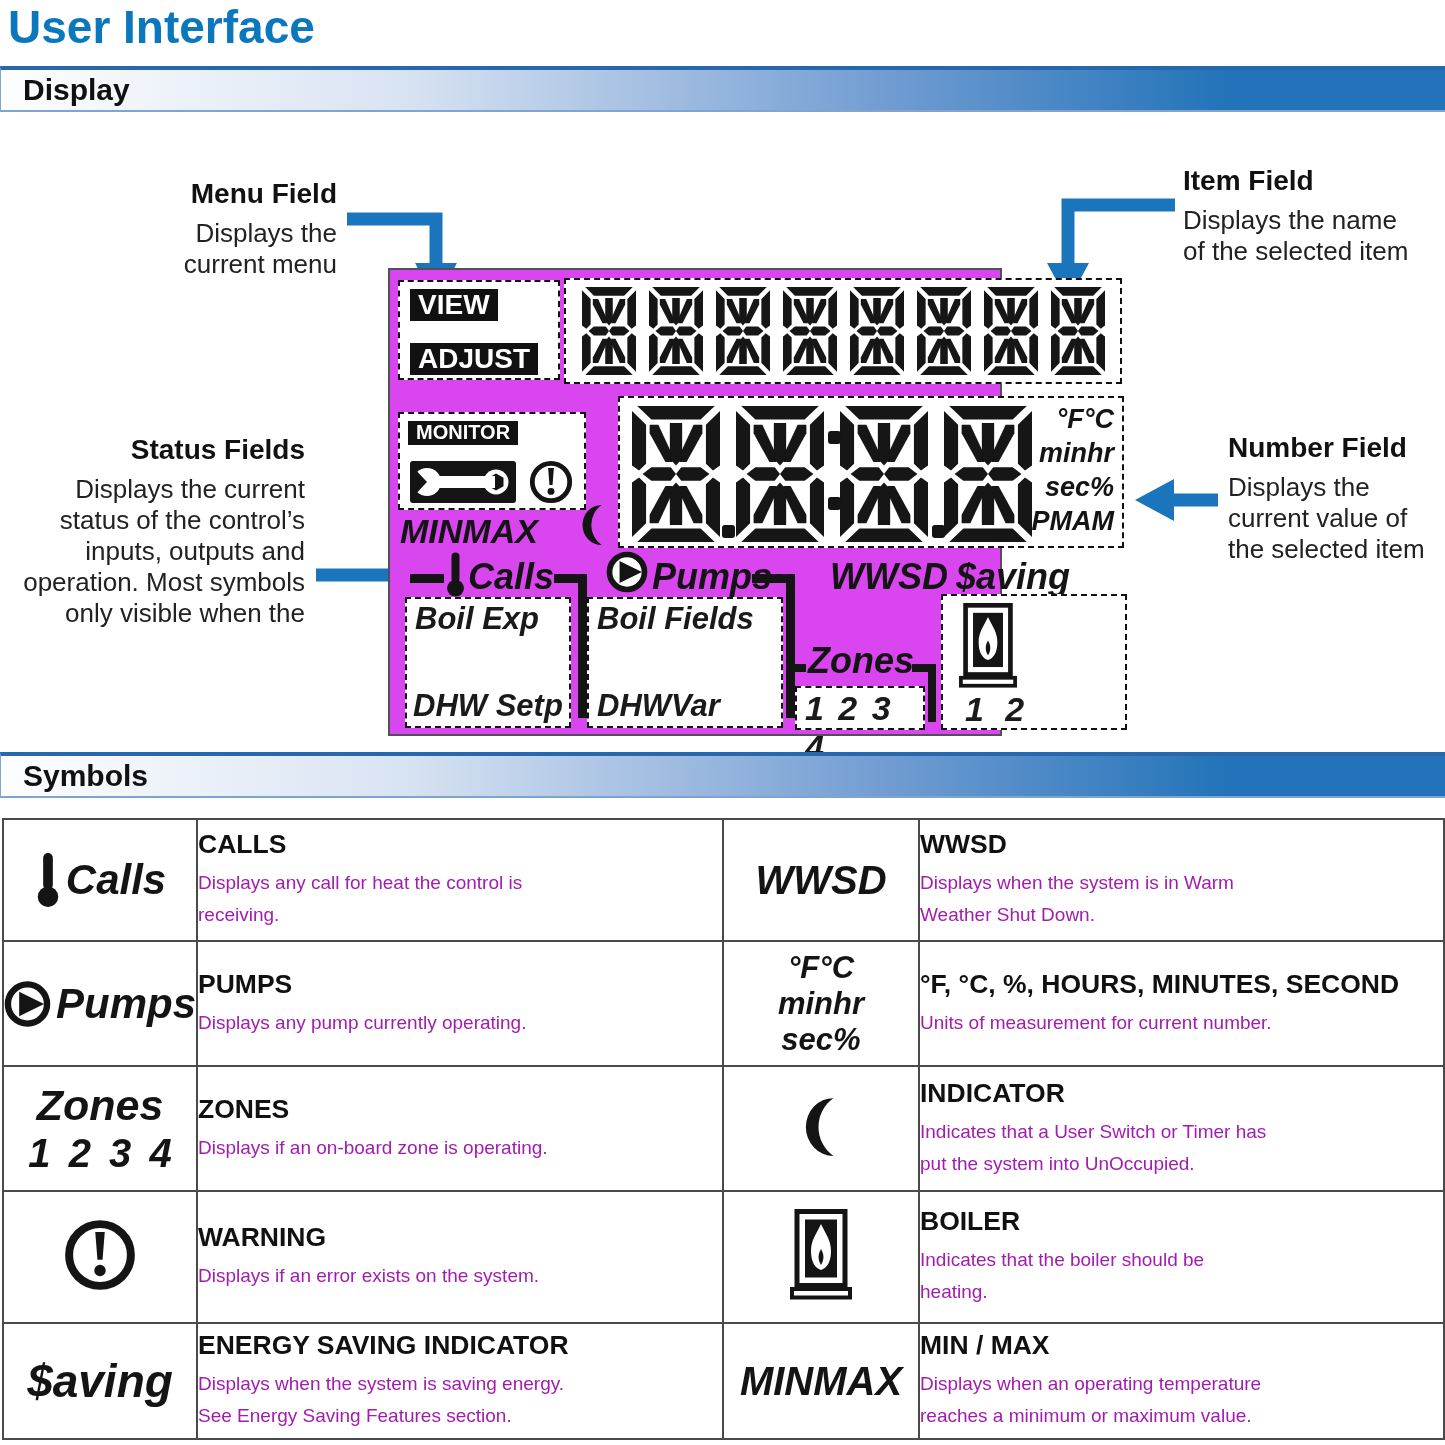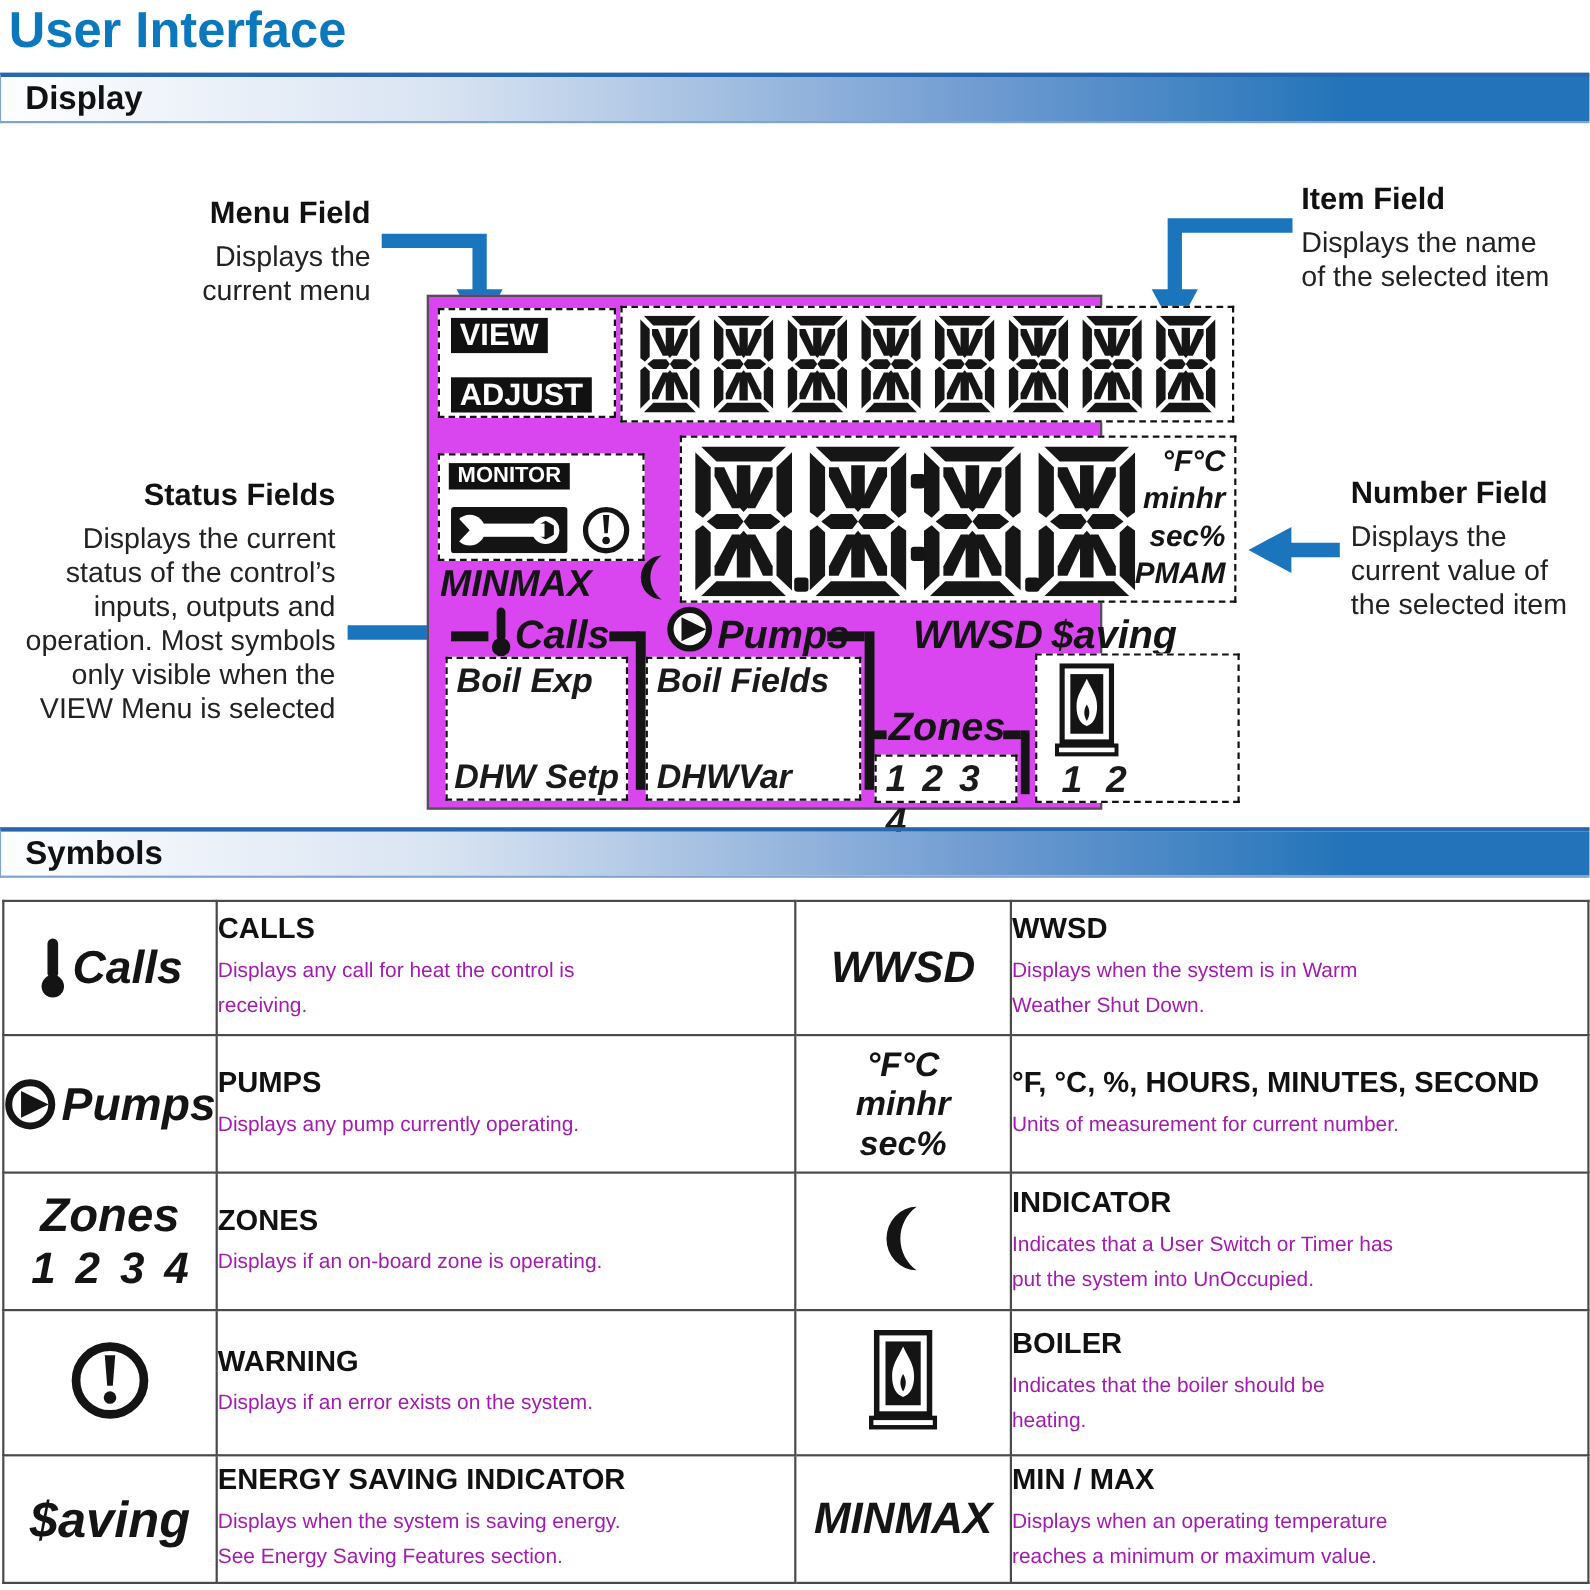--- a/index.html
+++ b/index.html
@@ -161,21 +161,20 @@
   <div class="c-line">Displays the name</div>
   <div class="c-line">of the selected item</div>
 </div>
 <div class="callout" id="callout-status">
   <div class="c-title">Status Fields</div>
   <div class="c-line">Displays the current</div>
   <div class="c-line">status of the control’s</div>
   <div class="c-line">inputs, outputs and</div>
   <div class="c-line">operation. Most symbols</div>
   <div class="c-line">only visible when the</div>
-  <div class="c-line">VIEW Menu is selected</div>
 </div>
 <div class="callout" id="callout-number">
   <div class="c-title">Number Field</div>
   <div class="c-line">Displays the</div>
   <div class="c-line">current value of</div>
   <div class="c-line">the selected item</div>
 </div>
 
 <svg id="arrows">
   <g stroke="#1B75BC" fill="#1B75BC">

